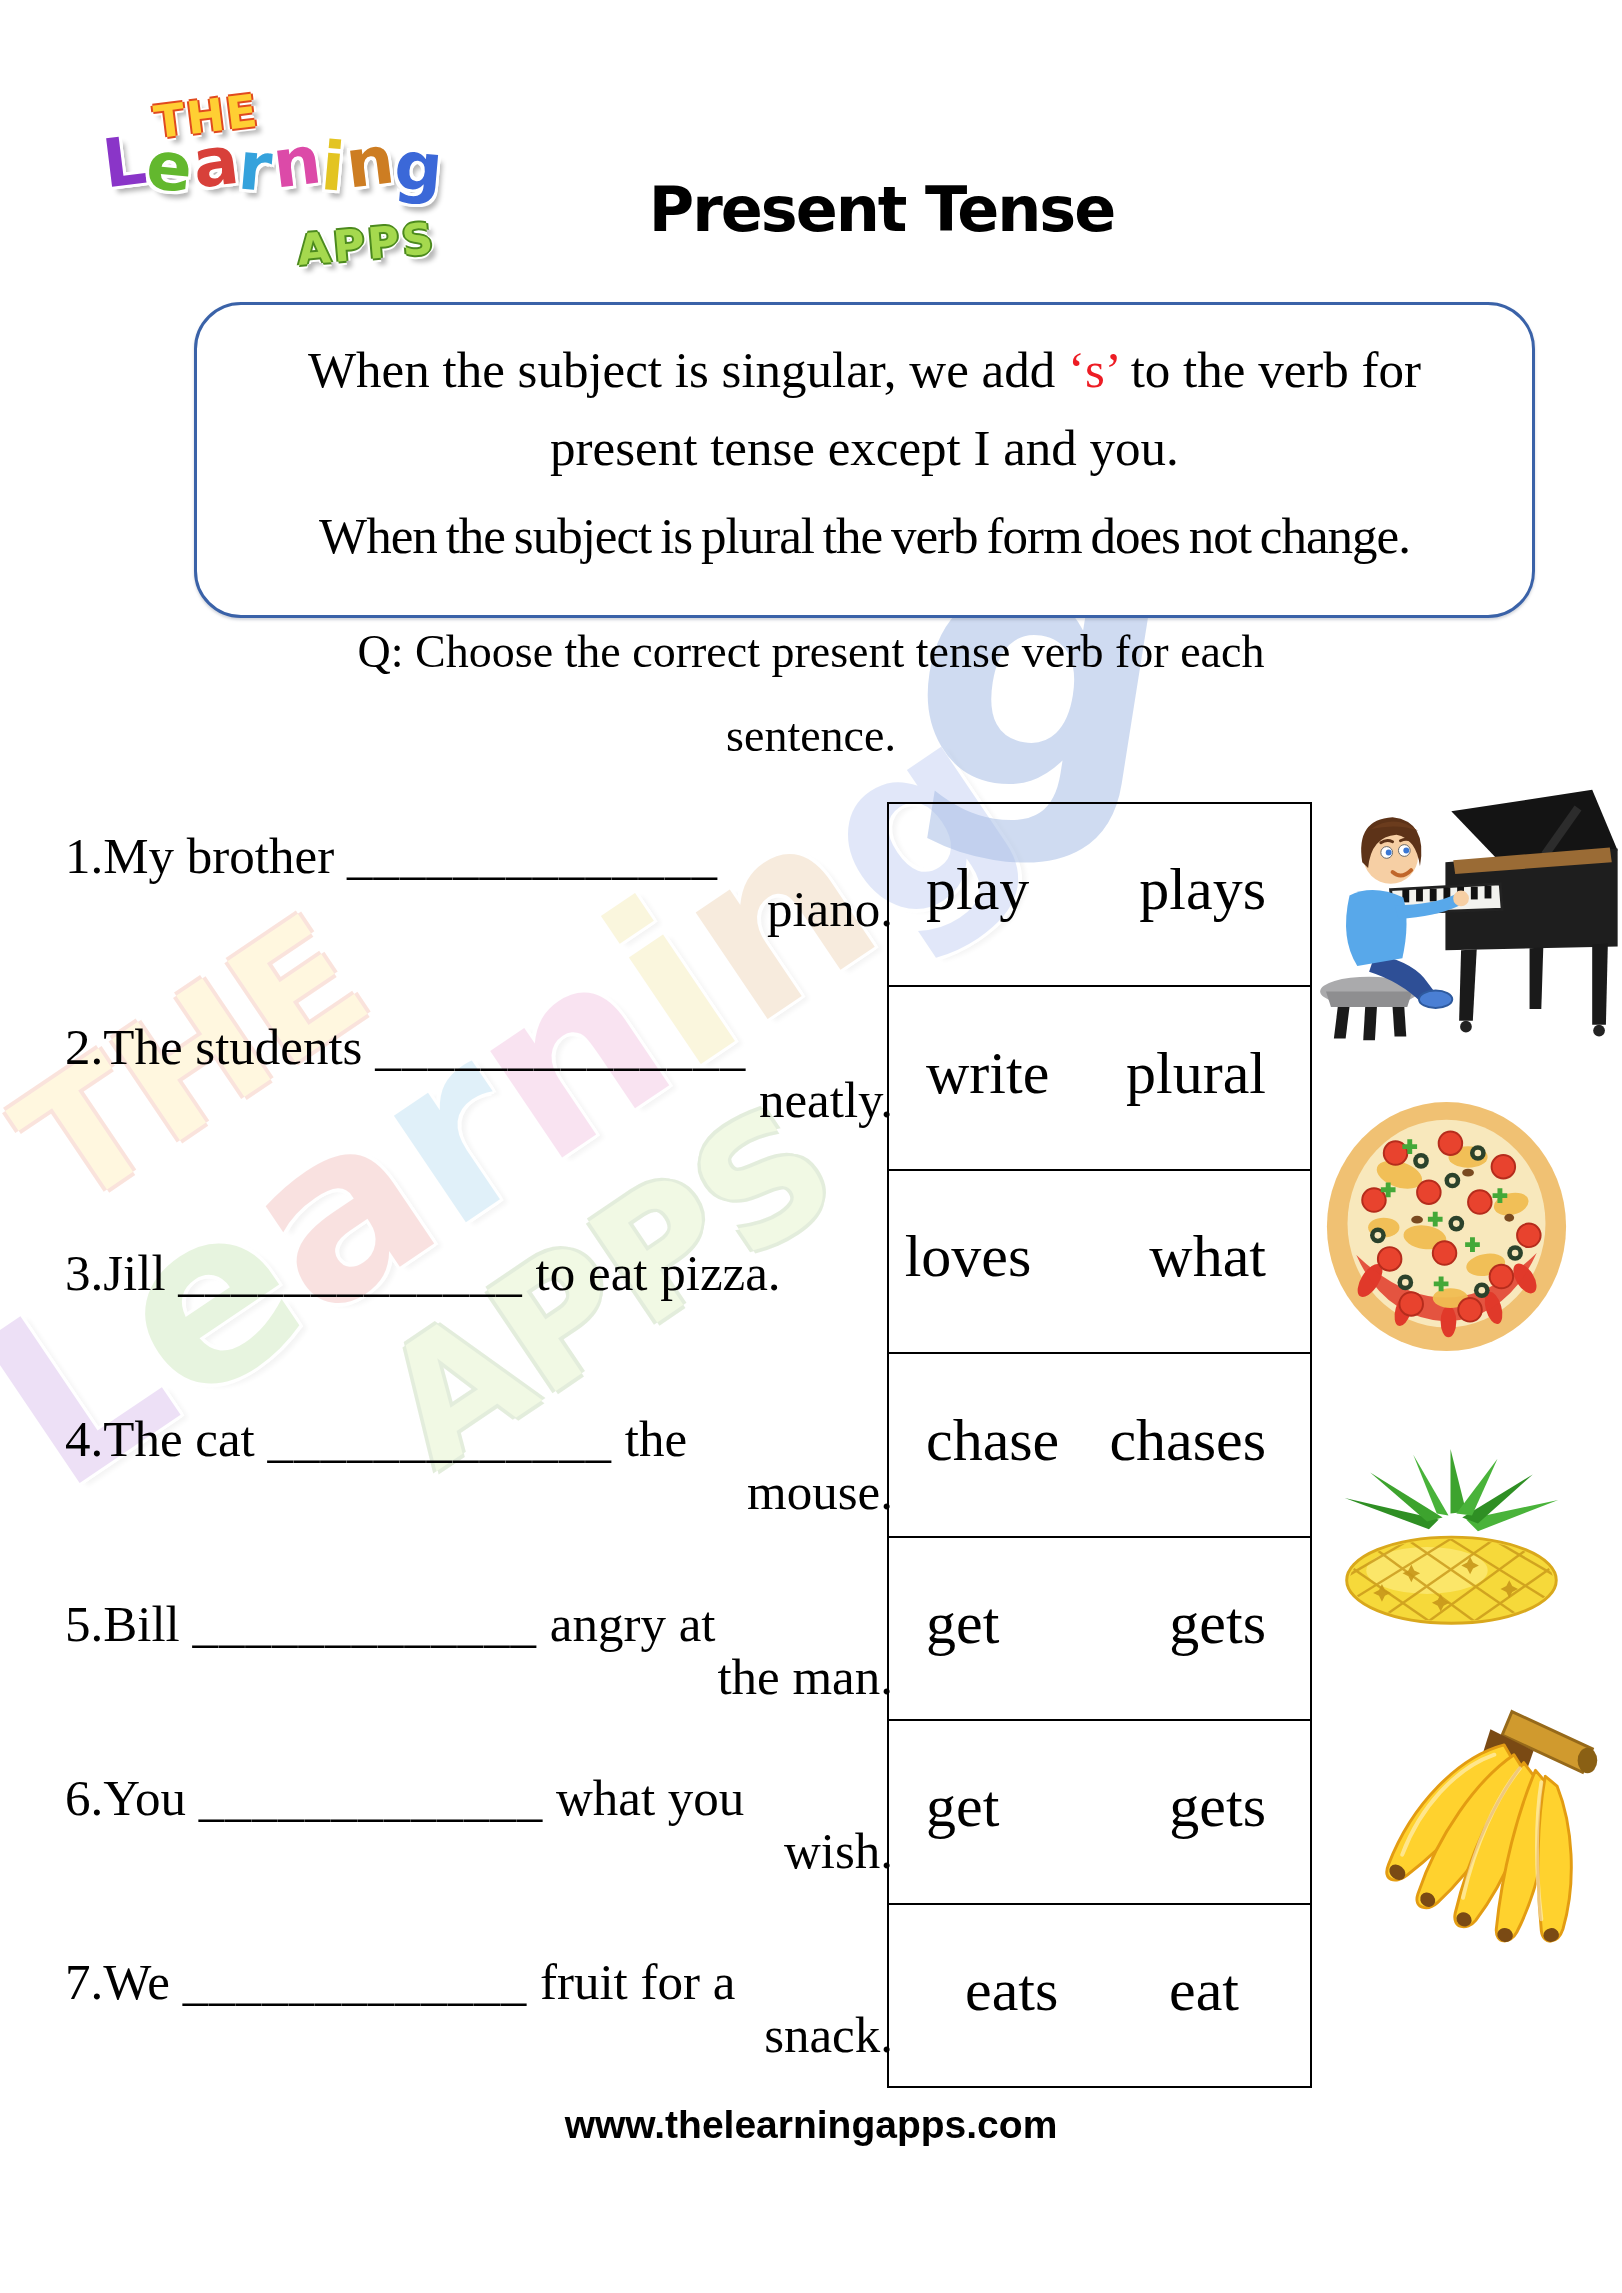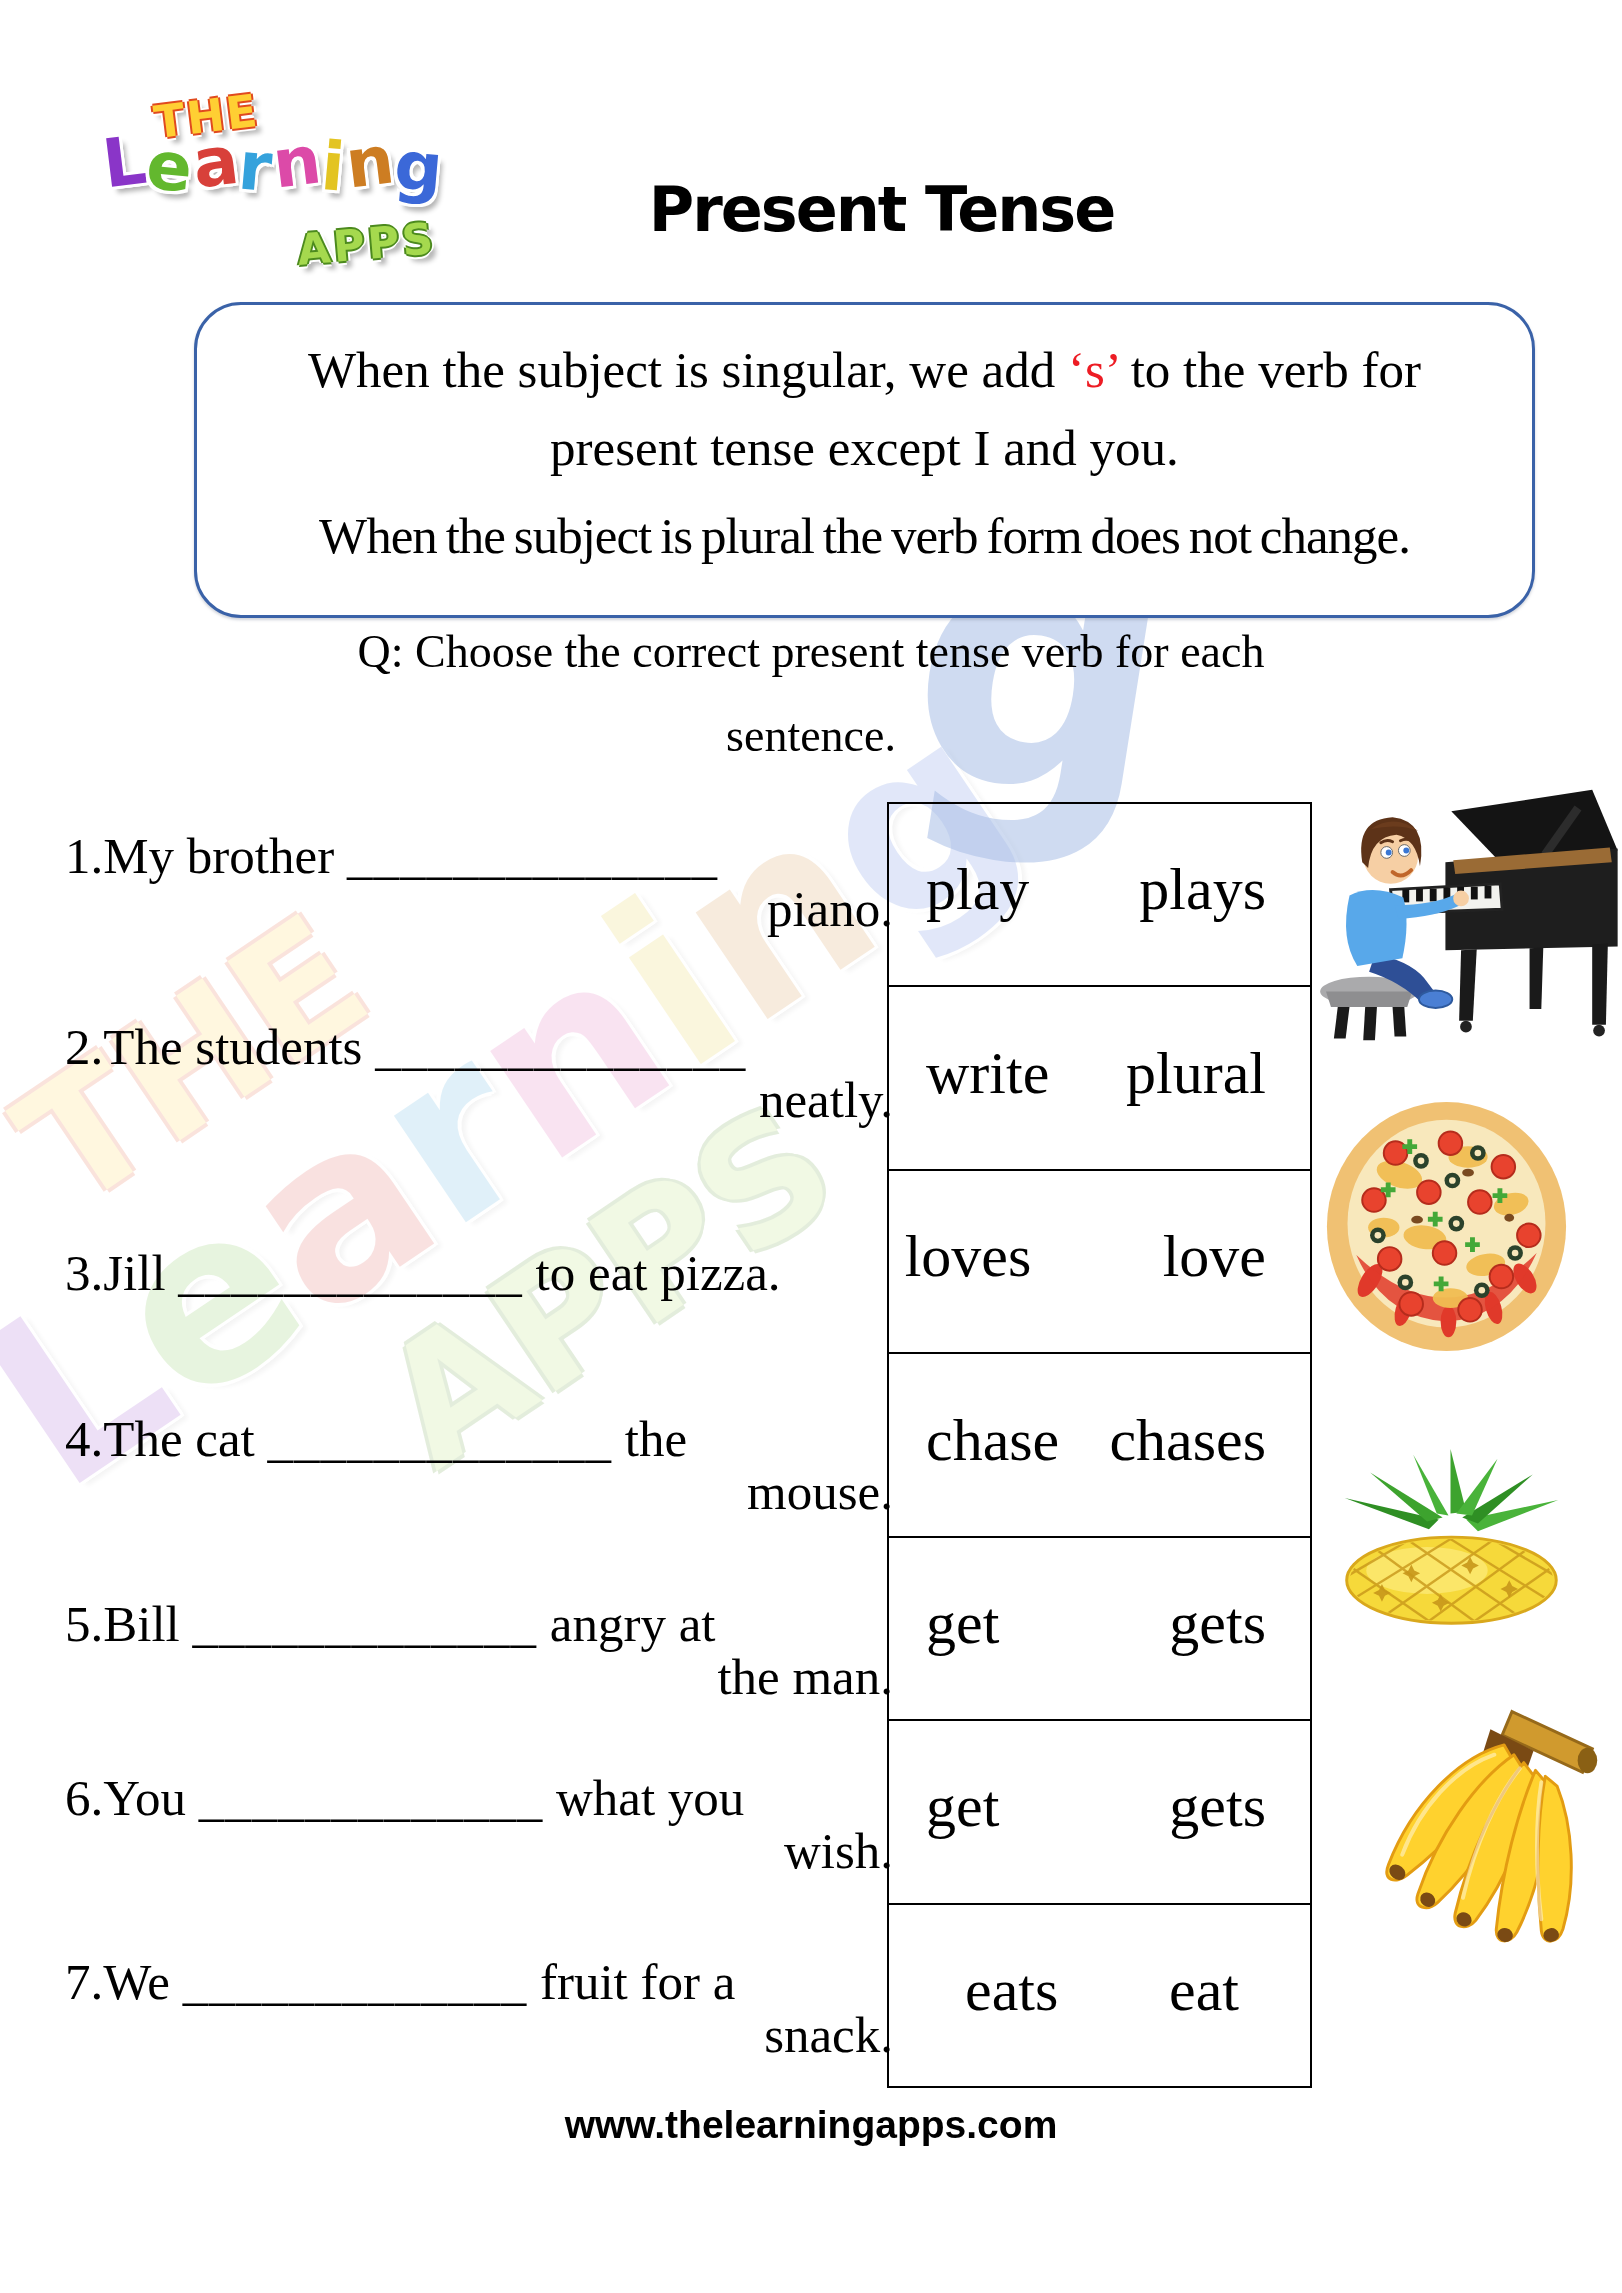--- a/index.html
+++ b/index.html
@@ -157,21 +157,21 @@
     <div class="opt-row">
         <span>play</span>
         <span>plays</span>
       </div>
     <div class="opt-row">
         <span>write</span>
         <span>plural</span>
       </div>
     <div class="opt-row">
         <span>loves</span>
-        <span>love</span>
+        <span>what</span>
       </div>
     <div class="opt-row">
         <span>chase</span>
         <span>chases</span>
       </div>
     <div class="opt-row">
         <span>get</span>
         <span>gets</span>
       </div>
     <div class="opt-row">

